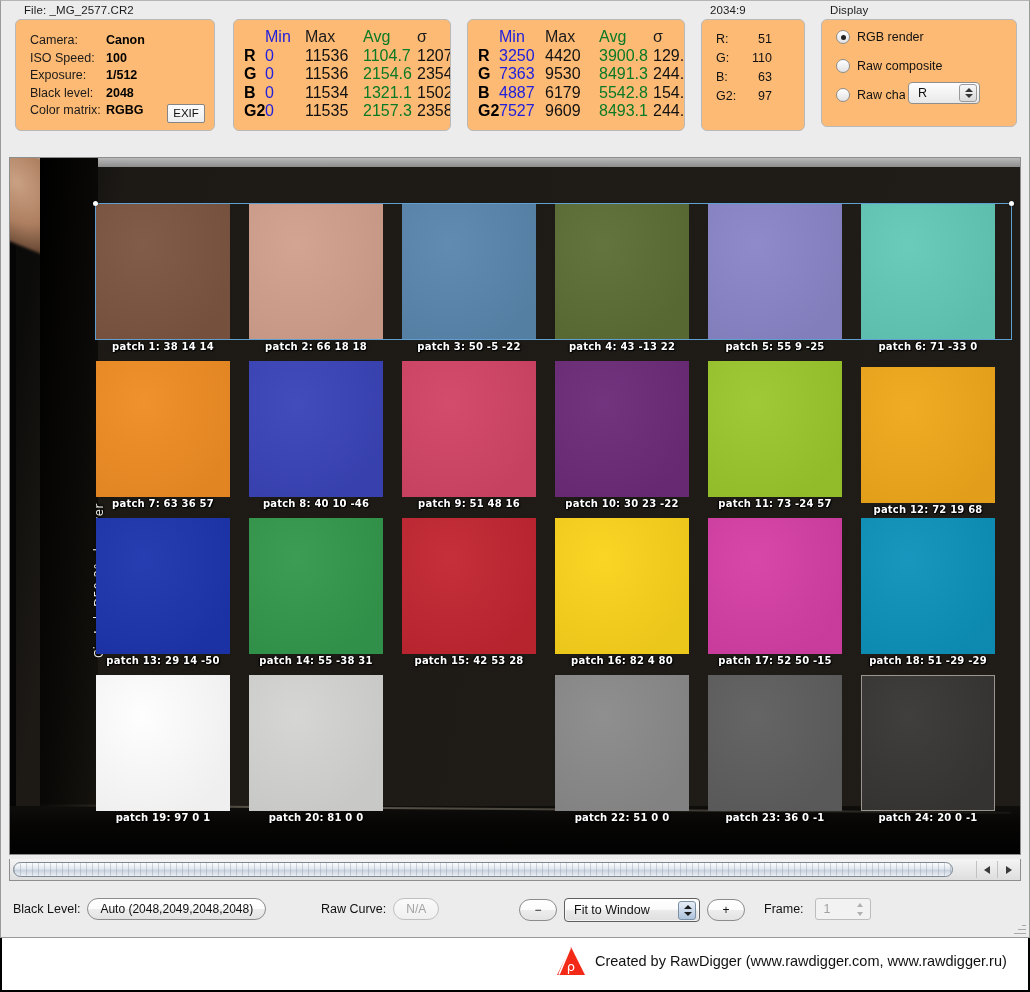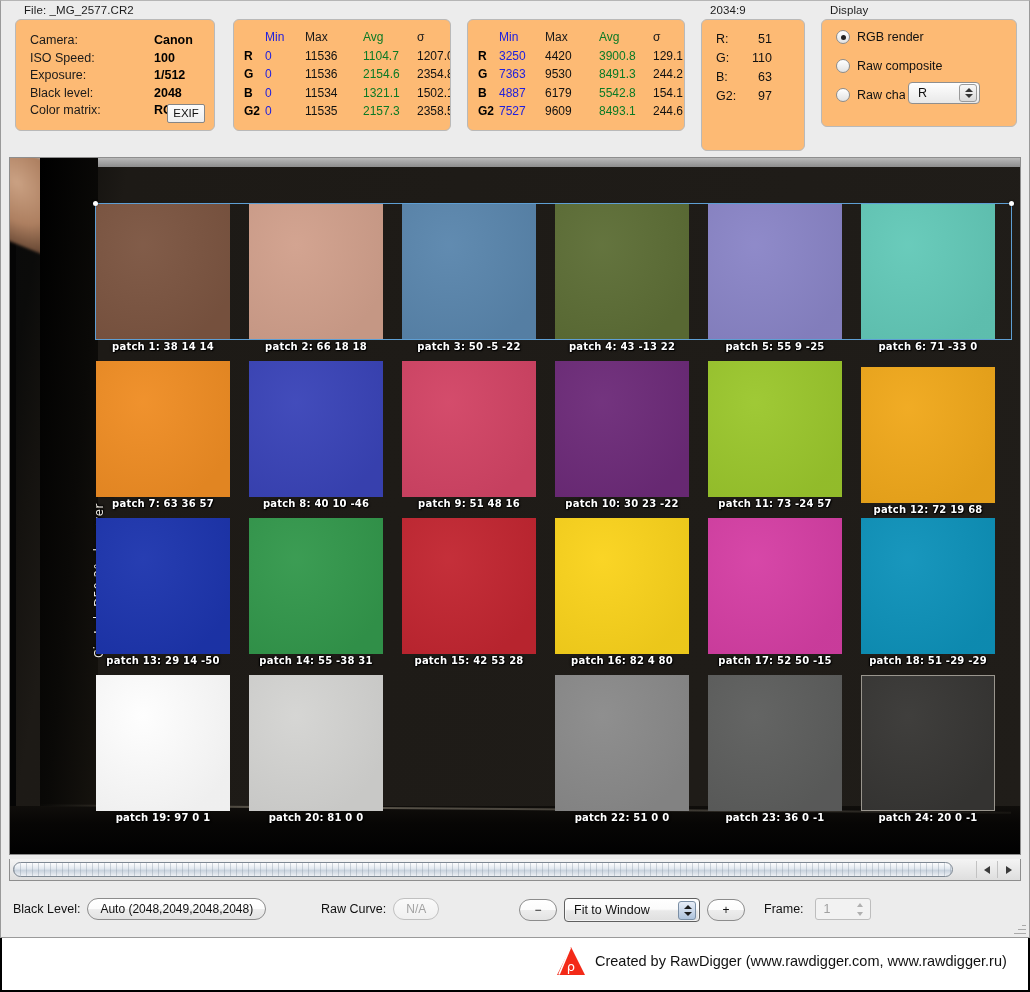--- a/index.html
+++ b/index.html
@@ -55,48 +55,48 @@
 
   
   #gb-file { left: 14px; width: 200px; height: 112px; }
   .file-table {
     position: absolute;
     left: 14px; top: 12px;
     font-size: 12.5px;
     color: #000;
     line-height: 17.5px;
   }
-  .file-row { display: flex; gap: 48px; }
+  .file-row { display: flex; }
   .file-label { width: 76px; color: #1a1a1a; }
   .file-value { font-weight: bold; color: #000; }
   .exif-btn {
     position: absolute;
     right: 9px; bottom: 7px;
     width: 38px; height: 19px;
     border: 1px solid #868686;
     border-radius: 2px;
     background: linear-gradient(#fdfdfd, #ededed);
     font-size: 11.5px;
     color: #111;
     line-height: 17px;
     text-align: center;
     cursor: default;
   }
 
   
   .stat-gb { overflow: hidden; }
   #gb-image { left: 232px; width: 218px; height: 112px; }
   #gb-sel   { left: 466px; width: 218px; height: 112px; }
-  #gb-pix   { left: 700px; width: 104px; height: 132px; }
+  #gb-pix   { left: 700px; width: 104px; height: 112px; }
   #gb-disp  { left: 820px; width: 196px; height: 108px; }
 
   .stat-table {
     position: absolute;
     left: 10px; top: 8px;
-    font-size: 12px;
+    font-size: 16px;
     line-height: 18.5px;
     white-space: nowrap;
   }
   .stat-head { color: #222; font-weight: normal; }
   .stat-head .c-min { color: #2020dd; }
   .stat-head .c-avg { color: #0a7a25; }
   .stat-head .c-sig { color: #1a1a1a; }
   .strow { display: flex; align-items: baseline; }
   .ch { font-weight: bold; color: #000; width: 21px; display:inline-block; }
   .v-min { color: #2020dd; }

